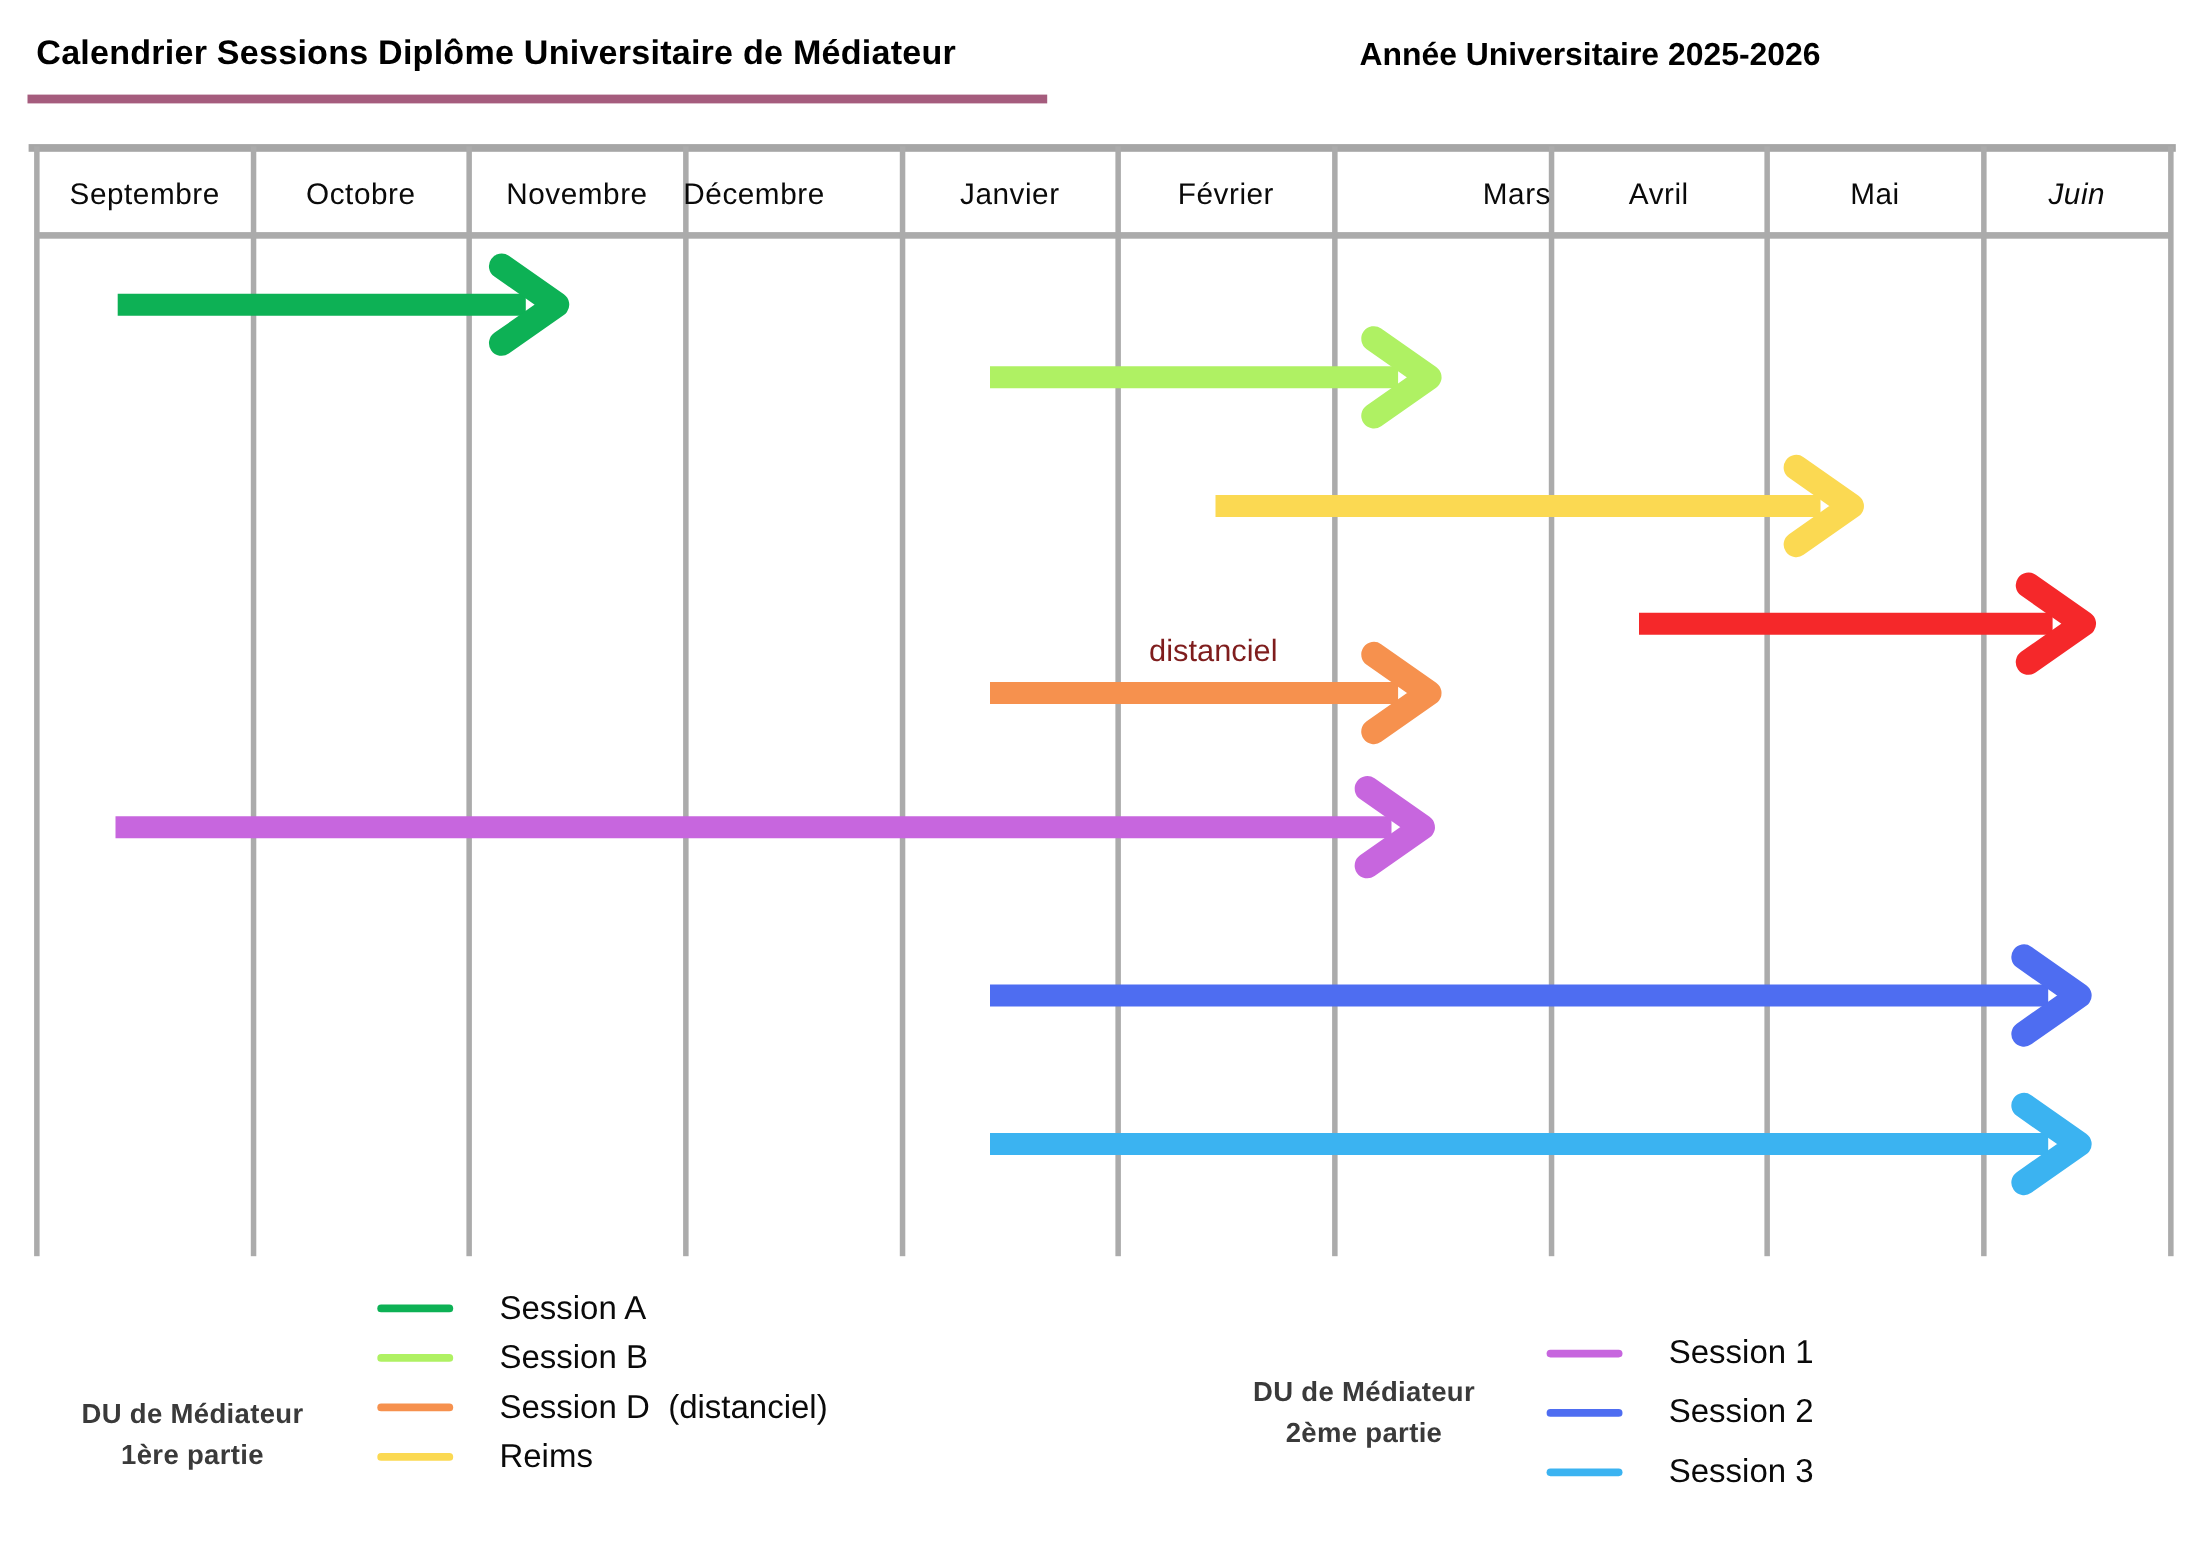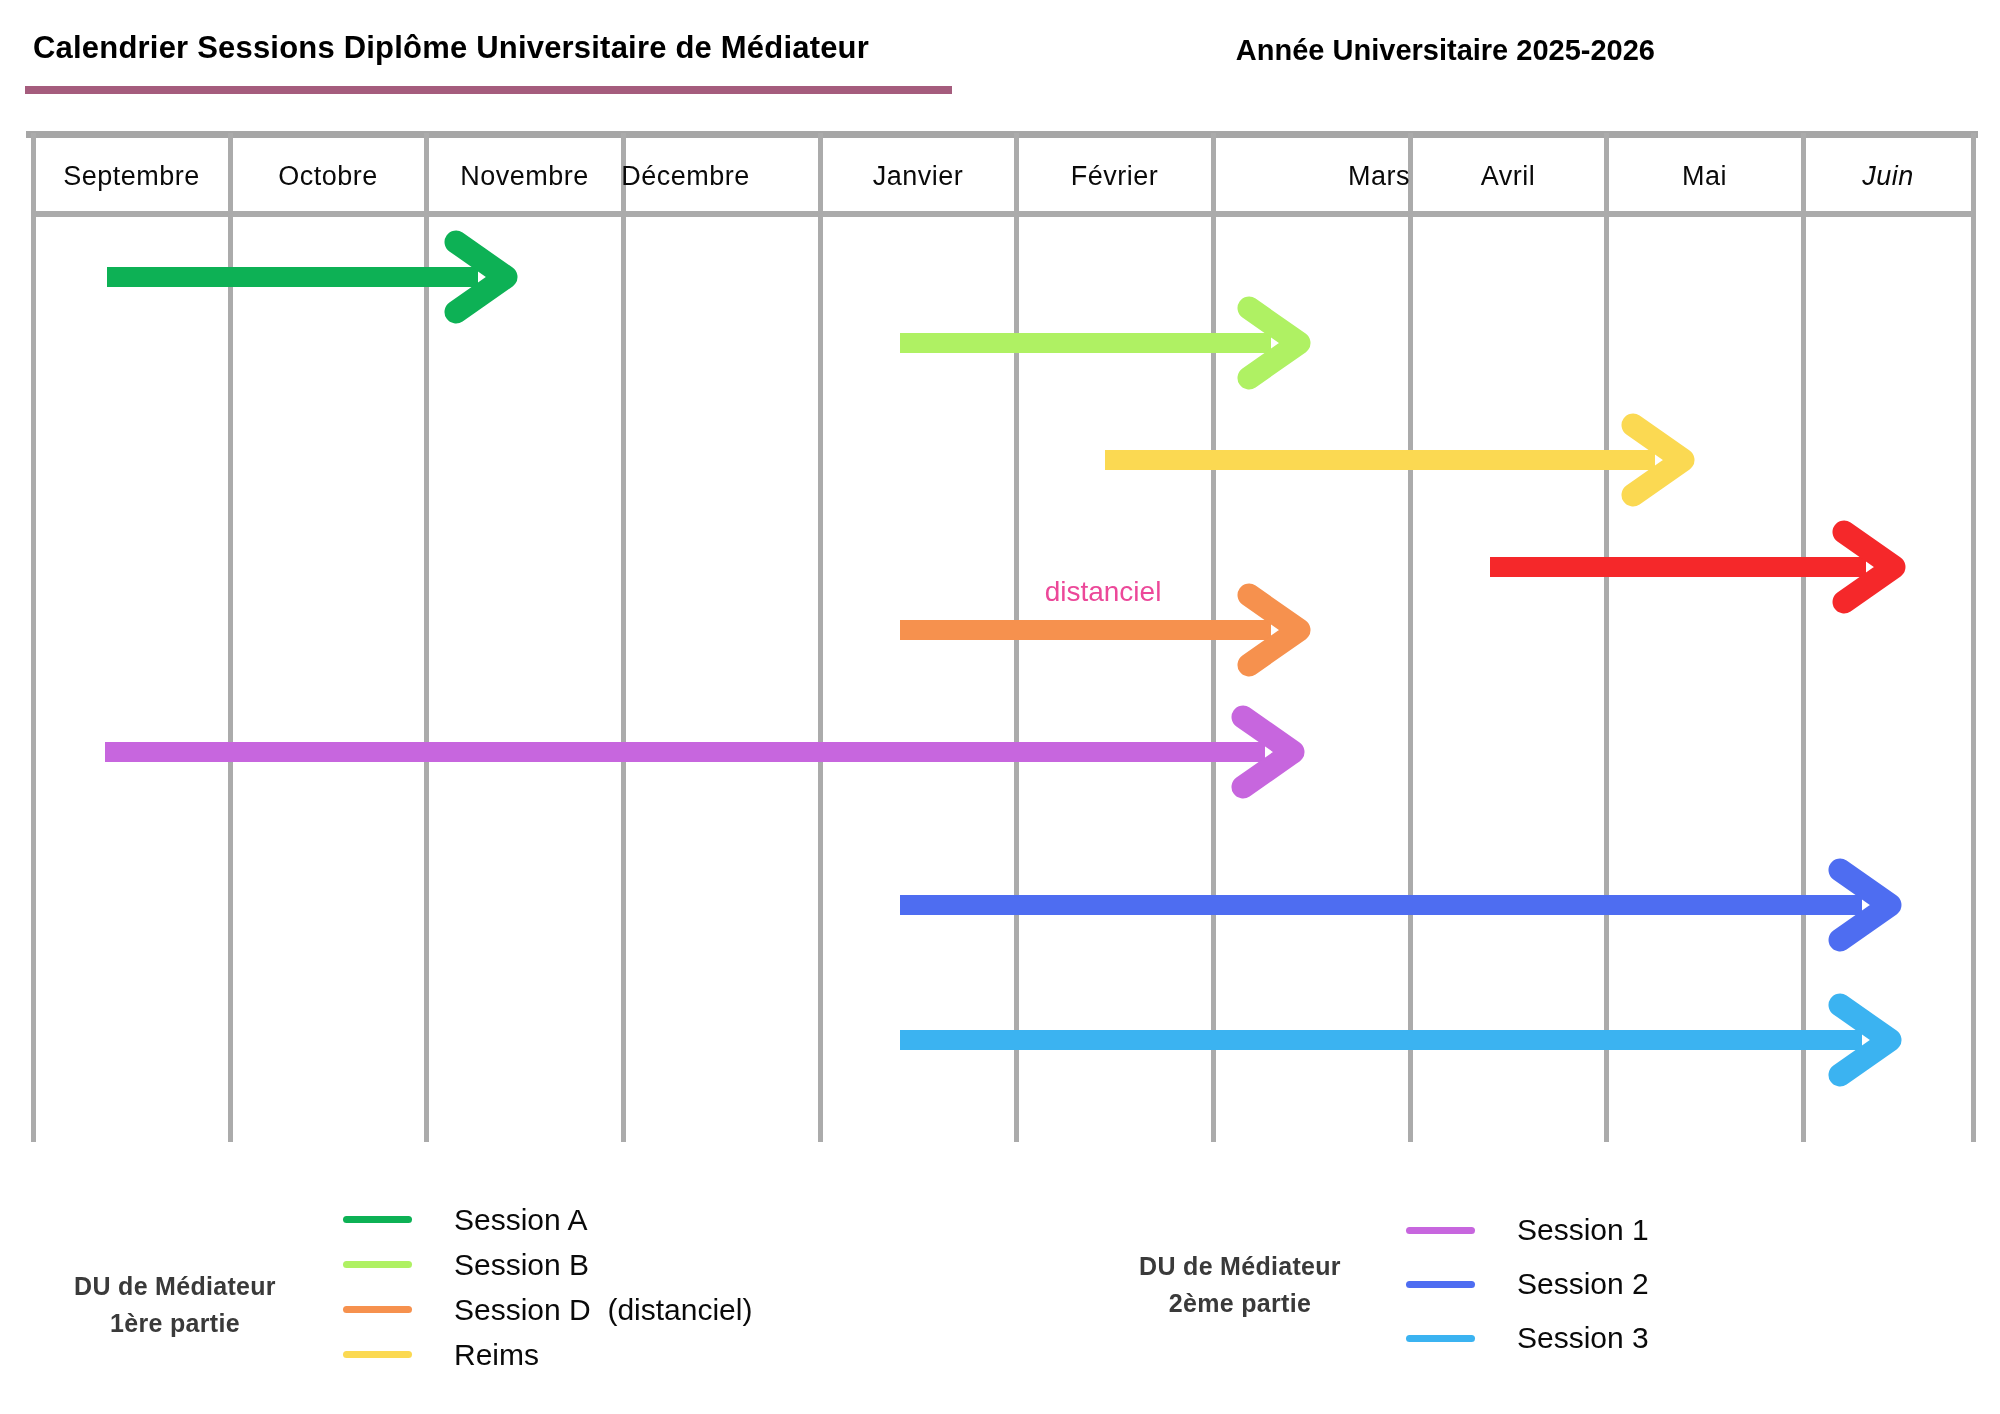--- a/index.html
+++ b/index.html
@@ -37,34 +37,34 @@
     position: absolute; top: 140px; height: 72px; line-height: 72px;
     text-align: center; font-size: 27px; letter-spacing: 0.5px; color: #0a0a0a;
   }
   .vline.col { top: 133px; width: 5px; height: 1009px; }
 
   
   #arrows-svg { position: absolute; left: 0; top: 0; }
 
   .annotation-distanciel {
     position: absolute; left: 1023px; top: 576px; width: 160px;
-    text-align: center; font-size: 28px; color: #ec4899;
+    text-align: center; font-size: 28px; color: #7f1d1d;
   }
 
   
   .legend-title {
     position: absolute; text-align: center;
     font-weight: bold; font-size: 25px; color: #3a3a3a; line-height: 37px;
     letter-spacing: 0.3px;
   }
   .legend-title.part1 { left: 40px;  top: 1268px; width: 270px; }
   .legend-title.part2 { left: 1090px; top: 1248px; width: 300px; }
 
   .legend-rows { position: absolute; }
-  .legend-rows.part1 { left: 343px;  top: 1167px; margin-top: 30px; }
+  .legend-rows.part1 { left: 343px;  top: 1167px; }
   .legend-rows.part2 { left: 1406px; top: 1203px; }
   .legend-row { display: flex; align-items: center; }
   .legend-rows.part1 .legend-row { height: 45px; }
   .legend-rows.part2 .legend-row { height: 54px; }
   .legend-swatch {
     width: 69px; height: 7px; border-radius: 4px; flex: 0 0 auto;
   }
   .legend-label {
     margin-left: 42px; font-size: 30px; color: #0a0a0a; white-space: pre;
   }

